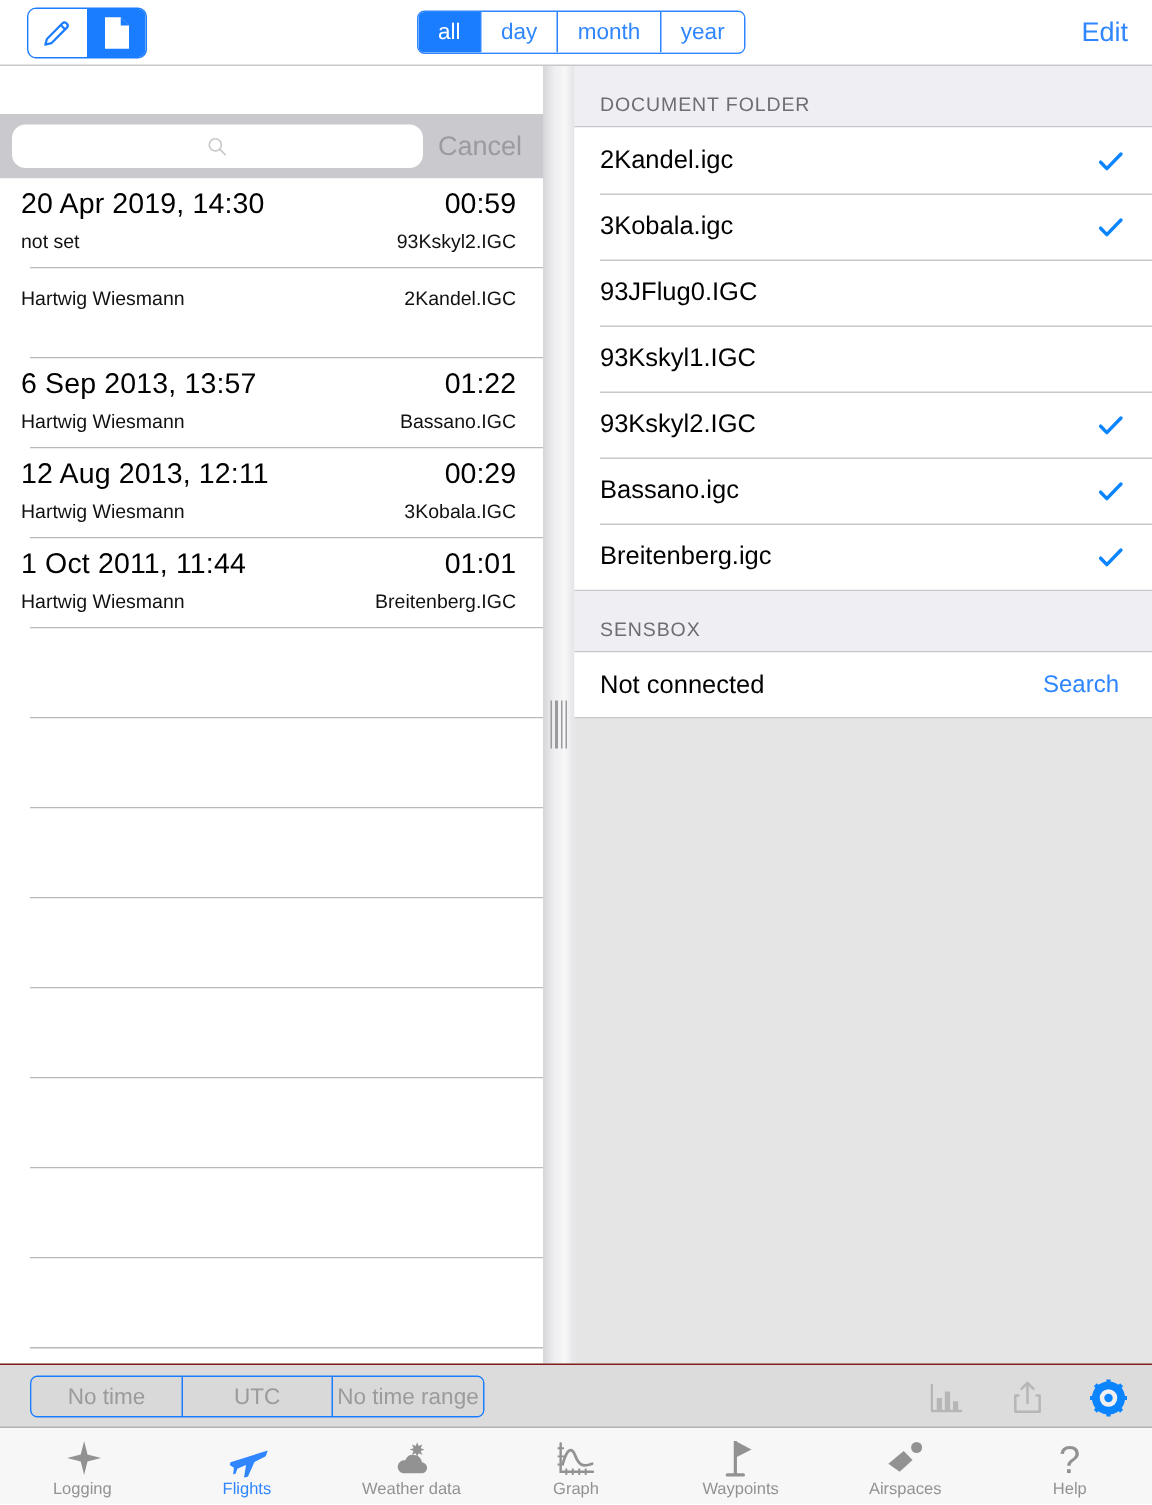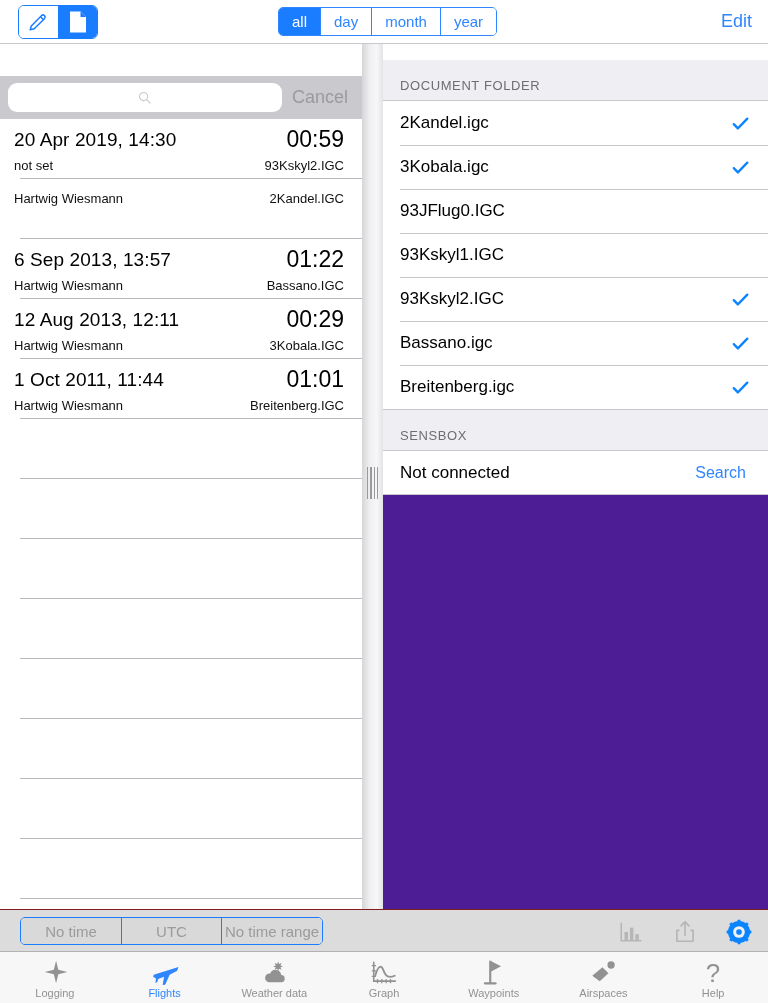--- a/index.html
+++ b/index.html
@@ -93,44 +93,44 @@
     padding: 7px 18px 0 14px;
     background: #ffffff;
   }
   .flight-row::after {
     content: ""; position: absolute;
     left: 20px; right: 0; bottom: 0;
     height: 1px; background: #b9b9bd;
   }
   .fr-top { display: flex; justify-content: space-between; align-items: center; }
   .fr-date { font-size: 19px; color: #000; letter-spacing: .1px; }
-  .fr-dur  { font-size: 23px; color: #000; }
+  .fr-dur  { font-size: 19px; color: #000; }
   .fr-bot  { display: flex; justify-content: space-between; align-items: baseline; margin-top: 5px; }
   .fr-pilot{ font-size: 13px; color: #111; }
   .fr-file { font-size: 13px; color: #111; }
   .flight-row.empty { height: 60px; }
 
   
   .splitter {
     position: absolute; left: 362px; top: 44px;
     width: 21px; height: 865px;
     background: linear-gradient(to right,#d6d6d9 0%, #eeeef0 35%, #f7f7f8 70%, #e3e3e6 100%);
   }
   .splitter-grip {
     position: absolute; left: 5px; top: 423px;
     width: 11px; height: 32px;
     display: flex; gap: 2px;
   }
   .splitter-grip i { width: 2px; height: 32px; background: #9a9a9e; display: block; }
 
   
   .right-panel {
-    position: absolute; left: 383px; top: 60px;
+    position: absolute; left: 383px; top: 44px;
     width: 385px; height: 865px;
-    background: #4c1d95;
+    background: #e5e5e5;
   }
   .group-header {
     height: 40px;
     display: flex; align-items: flex-end;
     padding: 0 0 7px 17px;
     font-size: 13px; color: #6d6d72;
     letter-spacing: .6px;
     background: #eeeef3;
   }
   .group-body { background: #ffffff; border-top: 1px solid #c8c7cc; border-bottom: 1px solid #c8c7cc; }

